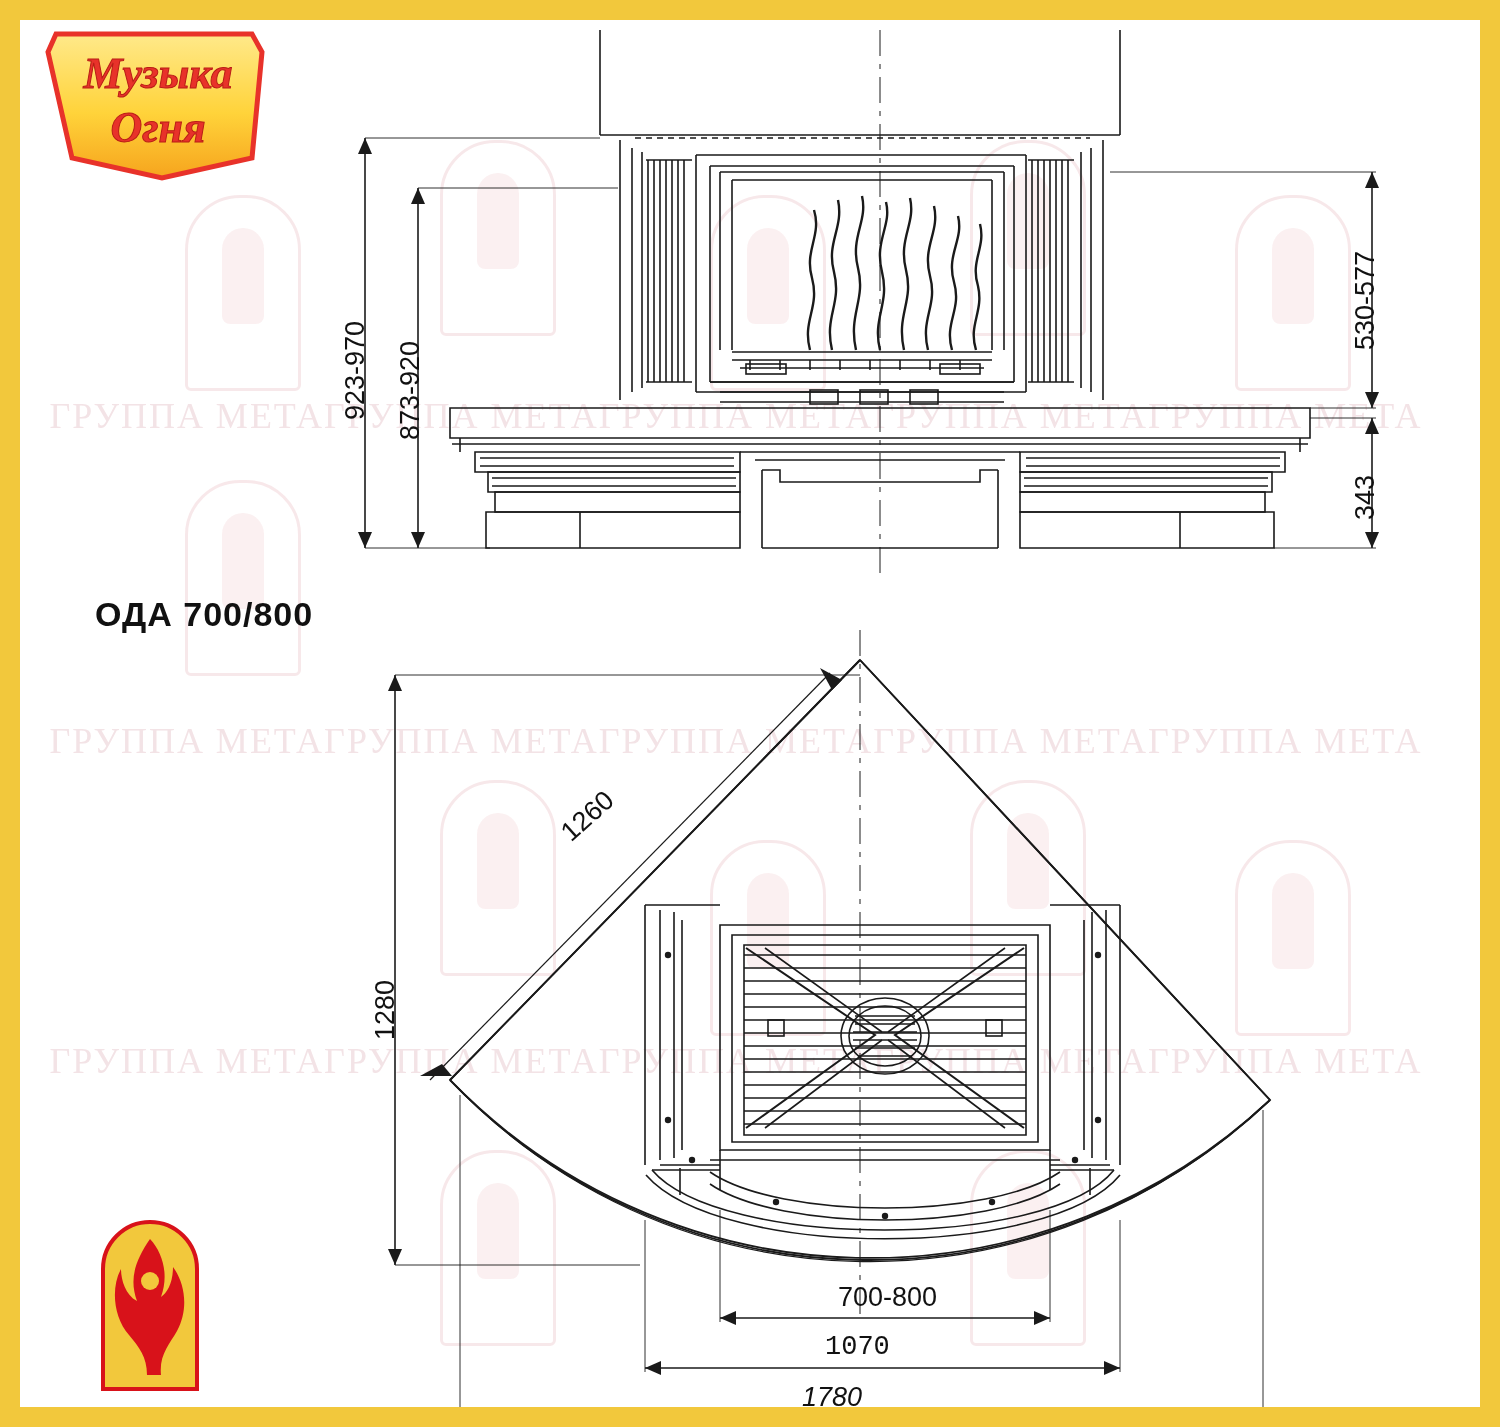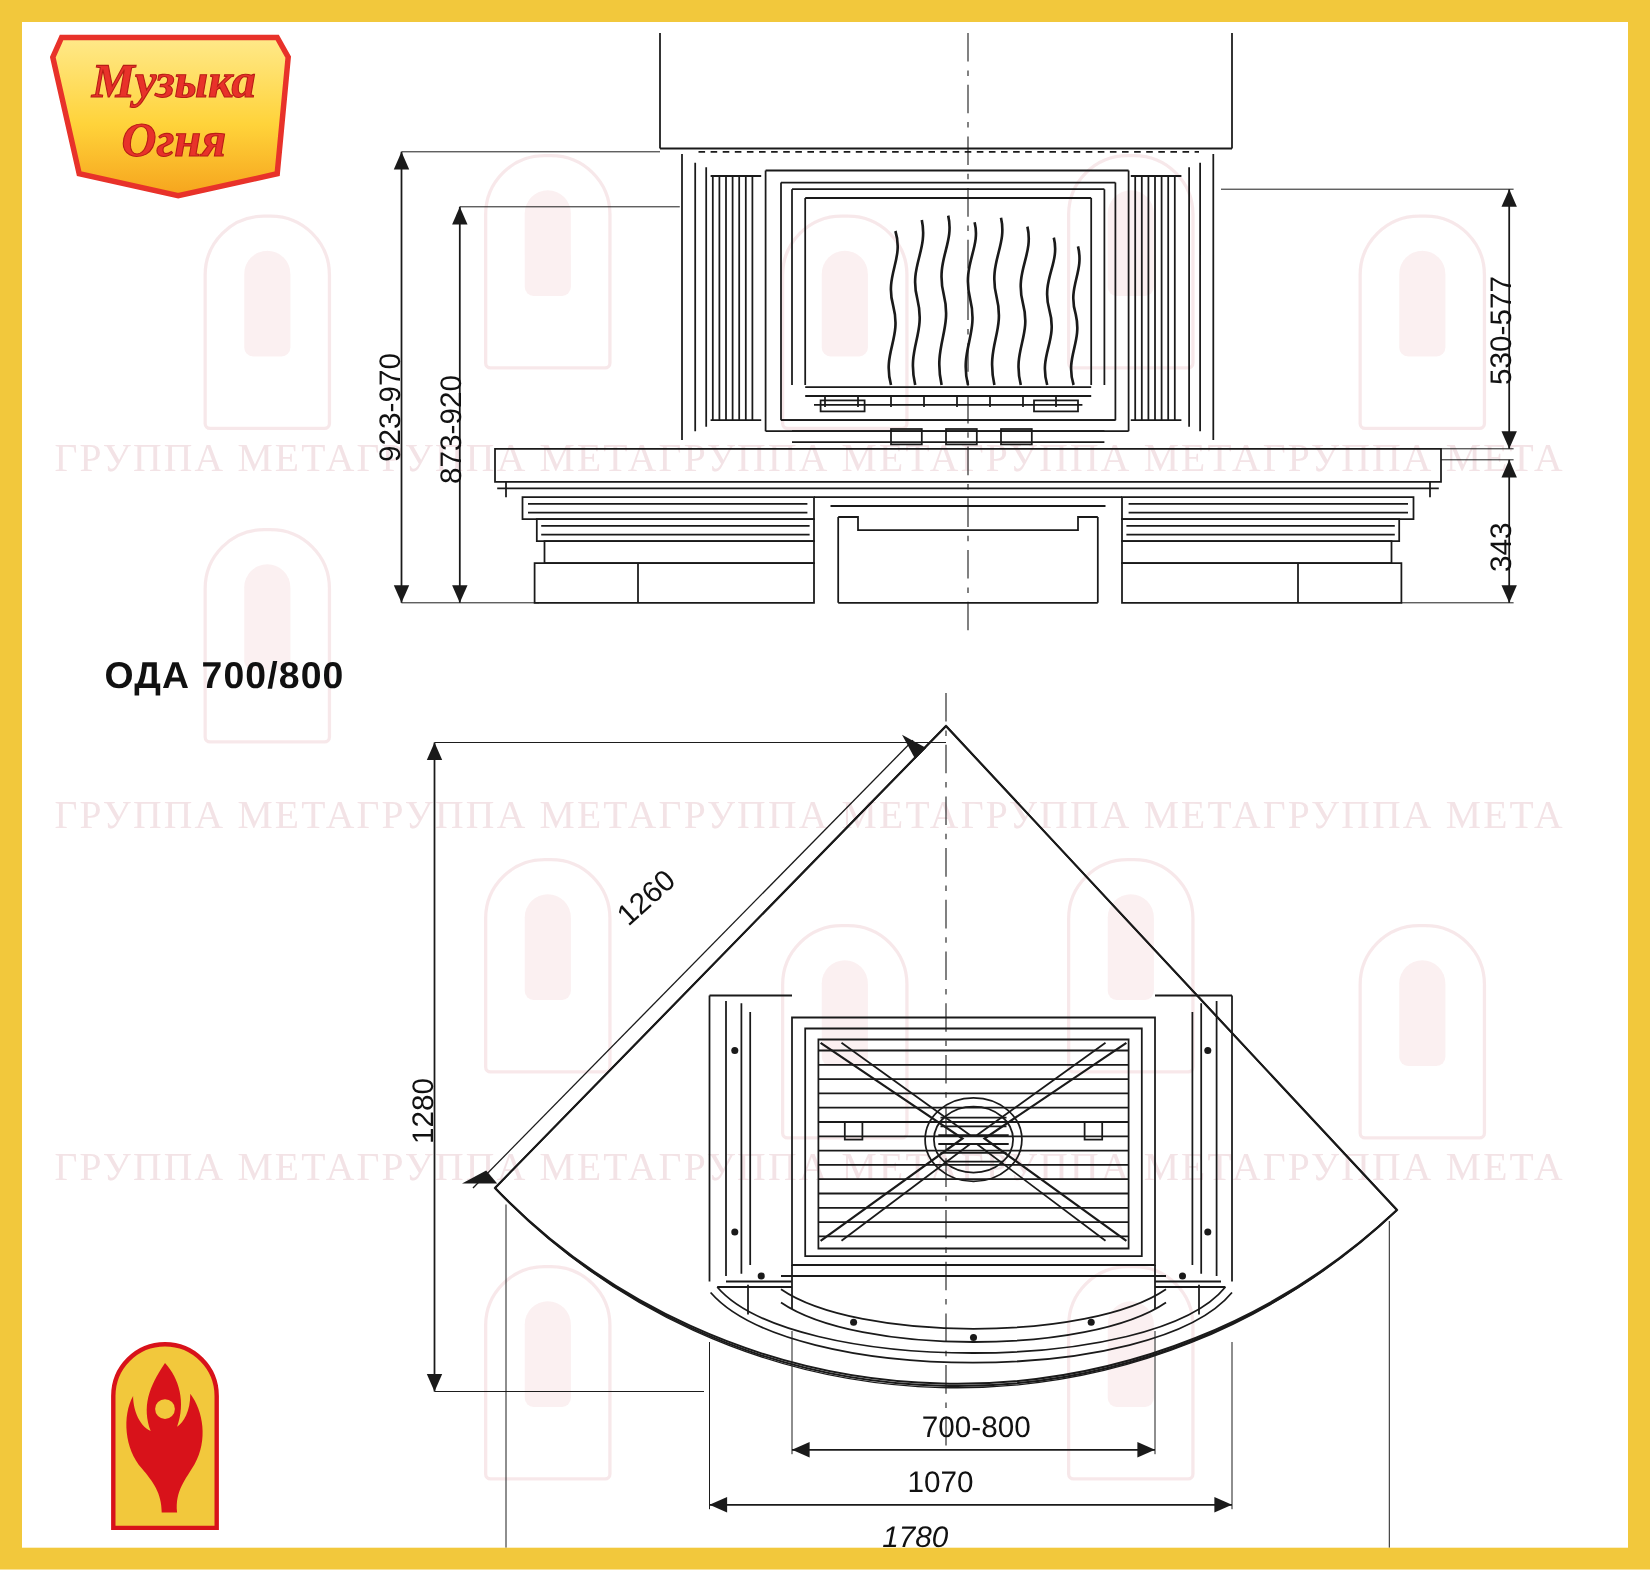--- a/index.html
+++ b/index.html
@@ -308,21 +308,21 @@
     <div class="dim vert" style="left:320px;top:400px;">923-970</div>
     <div class="dim vert" style="left:375px;top:420px;">873-920</div>
     <div class="dim vert" style="left:1330px;top:330px;">530-577</div>
     <div class="dim vert" style="left:1330px;top:500px;">343</div>
 
     <div class="model-label">ОДА 700/800</div>
 
     <div class="dim rot45" style="left:535px;top:805px;">1260</div>
     <div class="dim vert" style="left:350px;top:1020px;">1280</div>
     <div class="dim" style="left:770px;top:1262px;margin-left:48px;">700-800</div>
-    <div class="dim" style="left:805px;top:1312px;">1070</div>
+    <div class="dim" style="left:805px;top:1312px;font-family:Liberation Mono, monospace;">1070</div>
     <div class="dim" style="left:782px;top:1362px;font-style:italic;">1780</div>
 
     <svg id="logo" viewBox="0 0 240 160">
       <defs>
         <linearGradient id="lg" x1="0" y1="0" x2="0" y2="1">
           <stop offset="0%" stop-color="#ffe98a"></stop>
           <stop offset="55%" stop-color="#ffd33a"></stop>
           <stop offset="100%" stop-color="#f6a41d"></stop>
         </linearGradient>
       </defs>

